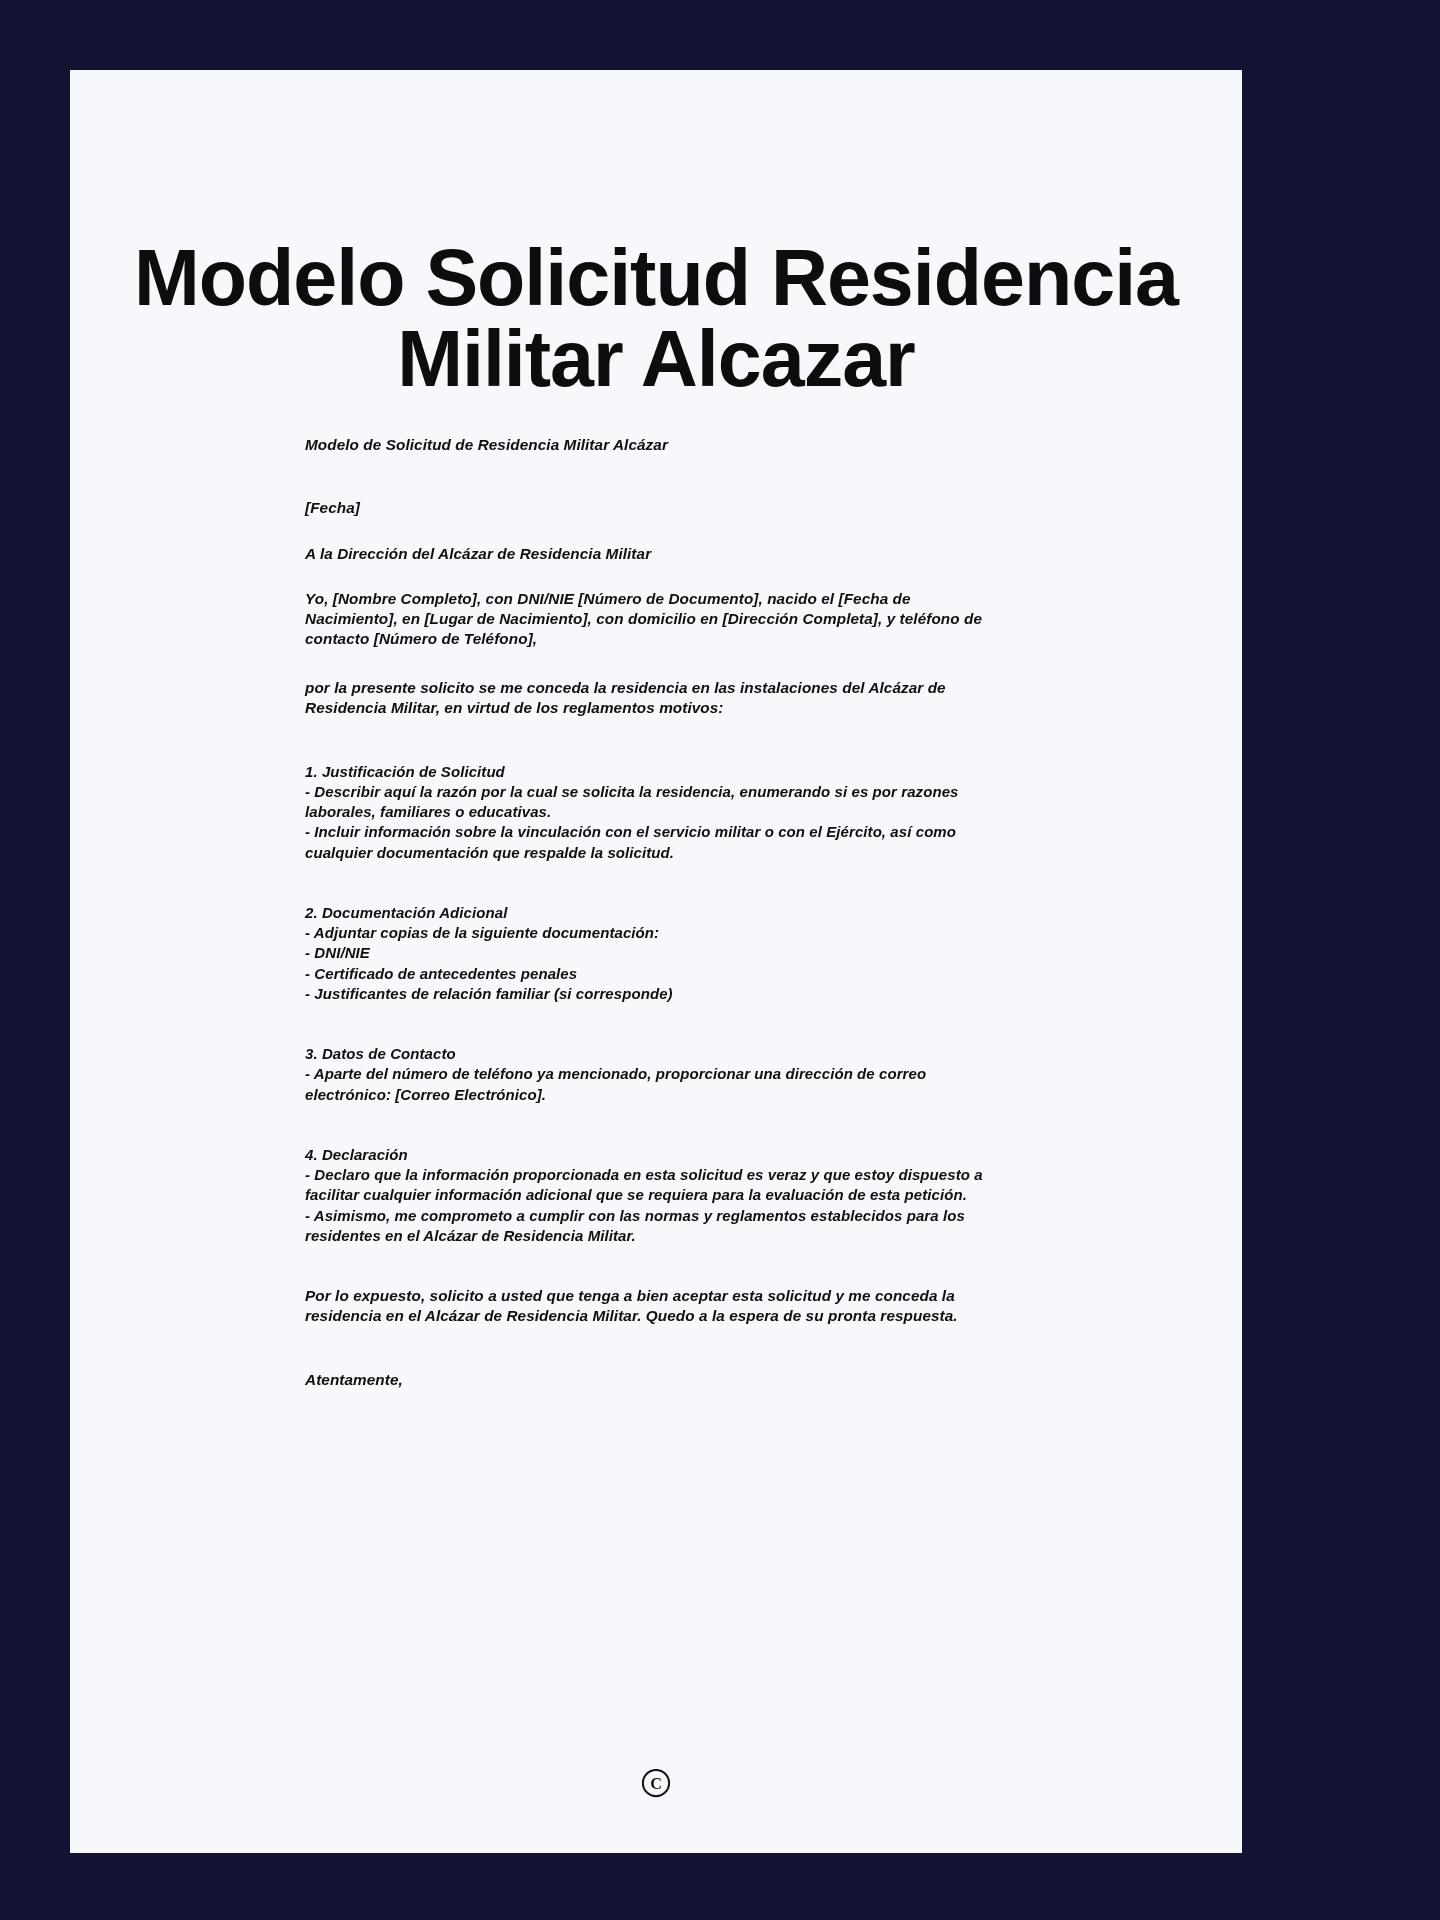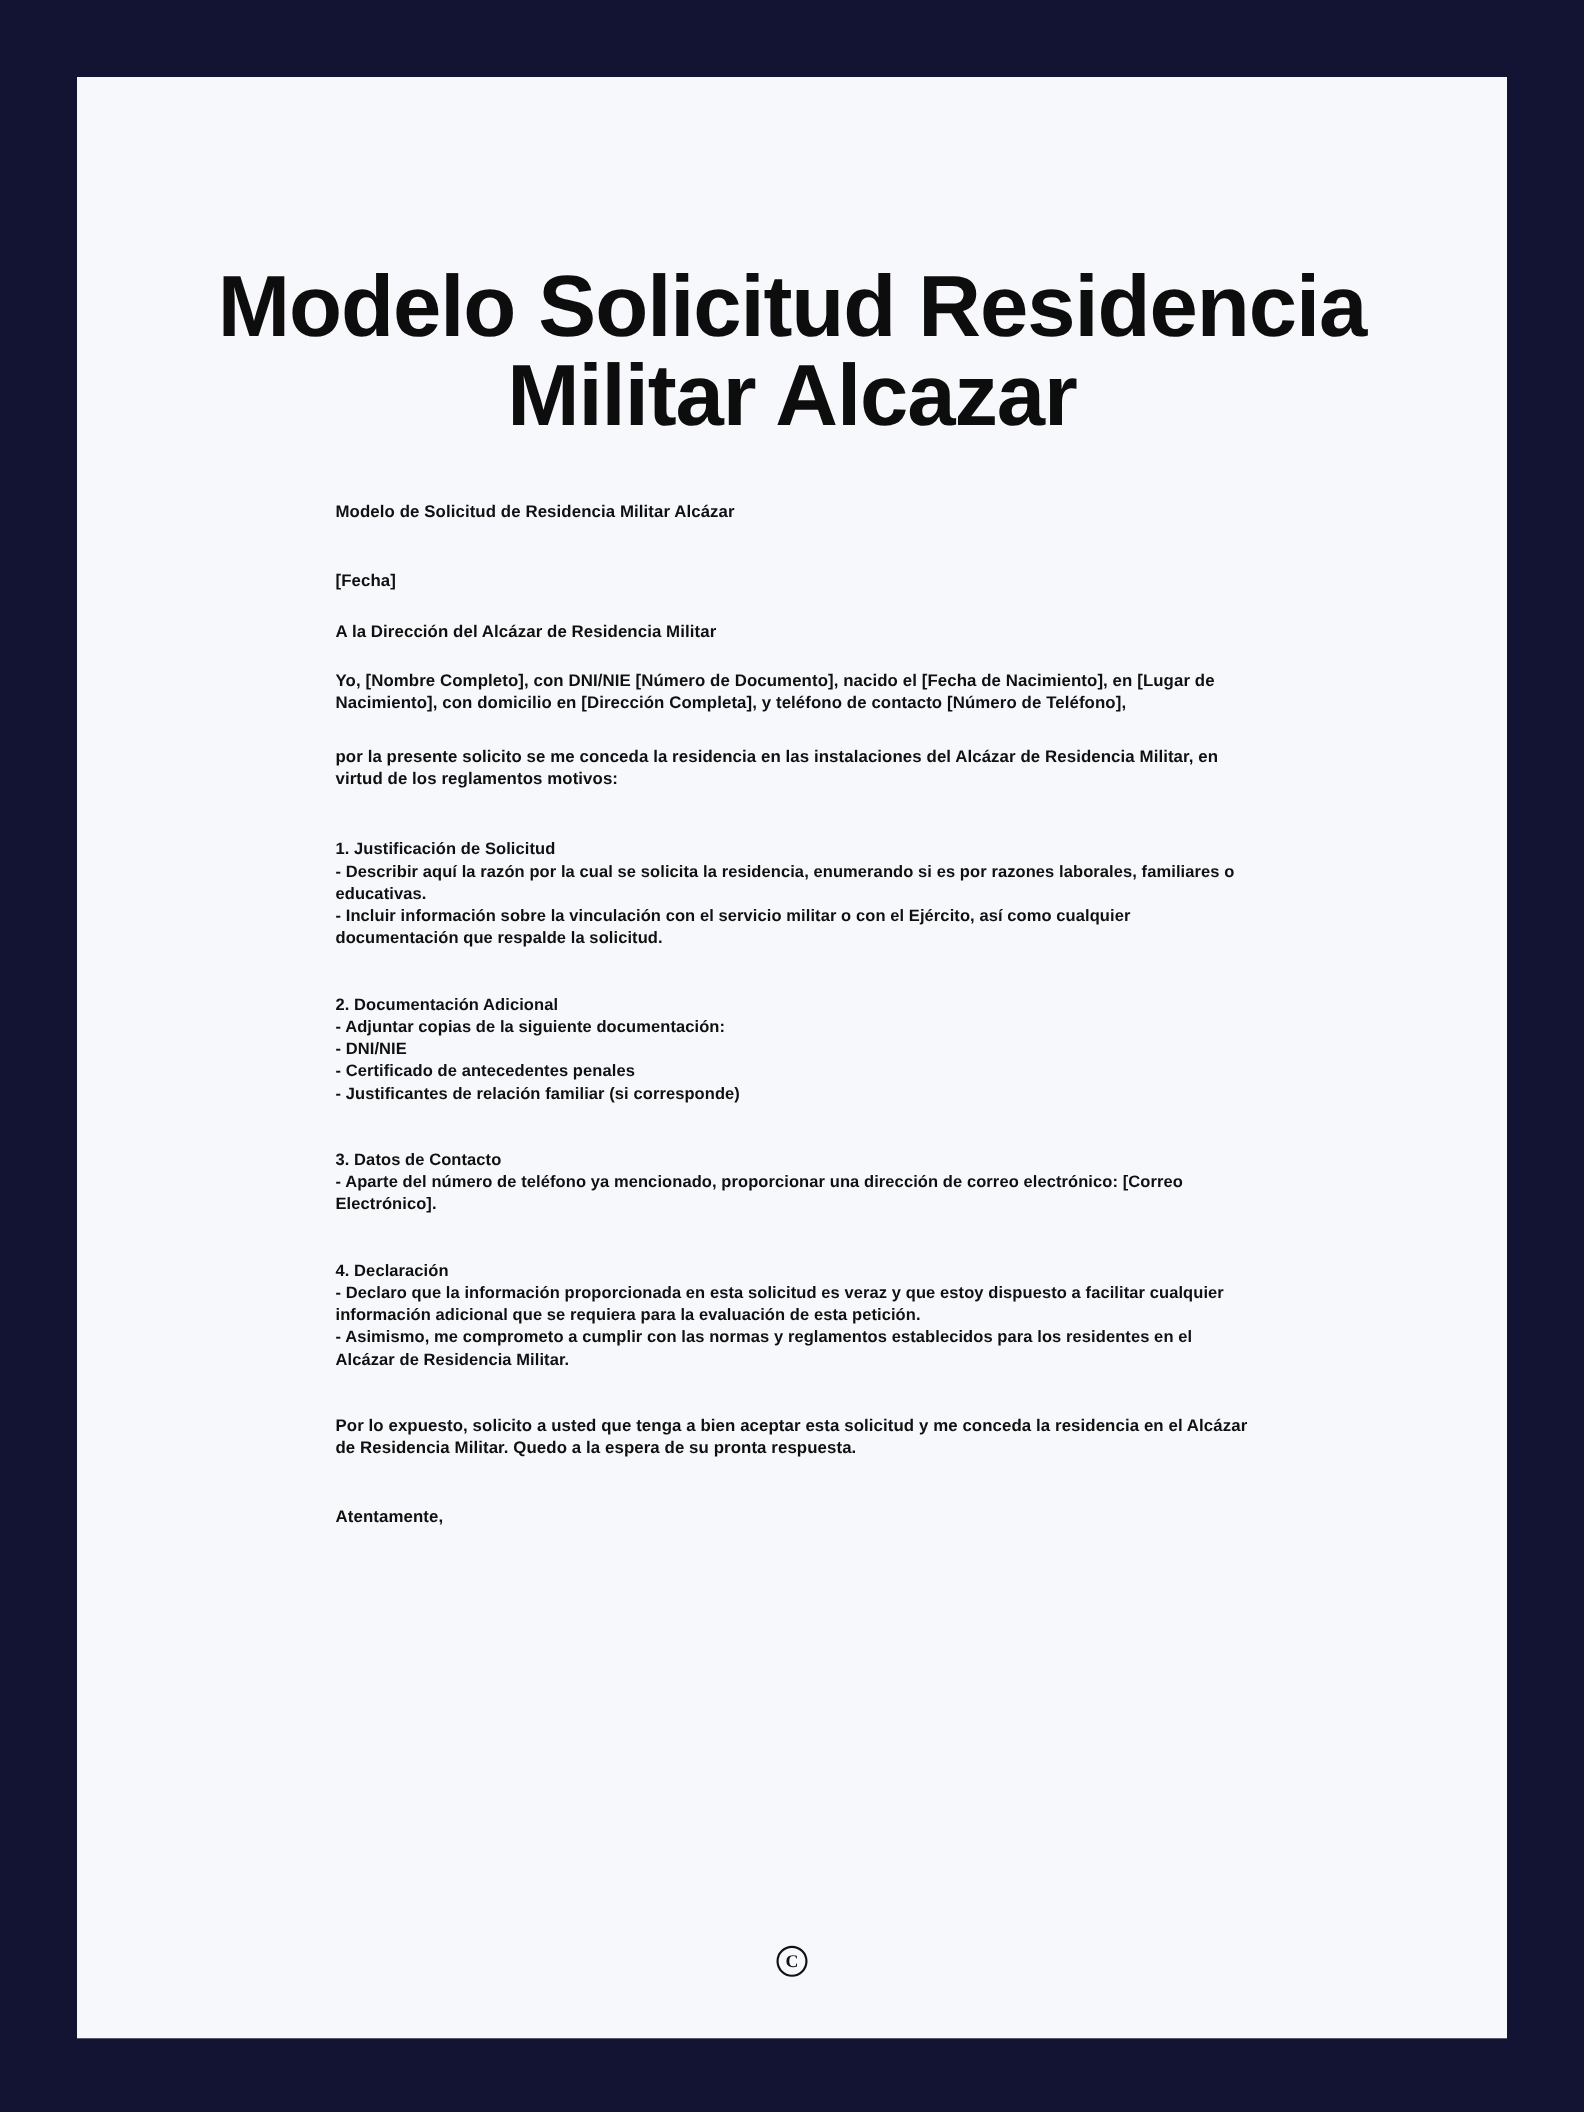--- a/index.html
+++ b/index.html
@@ -10,38 +10,39 @@
   body {
     width: 1440px;
     height: 1920px;
     background: #131333;
     font-family: "Liberation Sans", sans-serif;
   }
   .page {
     position: absolute;
     left: 70px;
     top: 70px;
-    width: 1300px;
+    width: 1172px;
     height: 1783px;
     background: #f7f8fc;
     overflow: hidden;
   }
   .doc-title {
     font-size: 79px;
     font-weight: bold;
     line-height: 1.02;
     color: #0d0d0d;
     text-align: center;
     letter-spacing: -1px;
     margin: 0;
     padding: 168px 55px 0 55px;
   }
   .body-block {
     padding: 0 235px 0 235px;
-    margin-top: 57px;
+    margin-top: 36px;
+    font-style: italic;
   }
   .para {
     font-size: 15.3px;
     font-weight: bold;
     color: #101010;
     line-height: 1.32;
     margin: 0 0 29px 0;
     letter-spacing: 0.08px;
   }
   .para.gap-lg { margin-bottom: 43px; }

